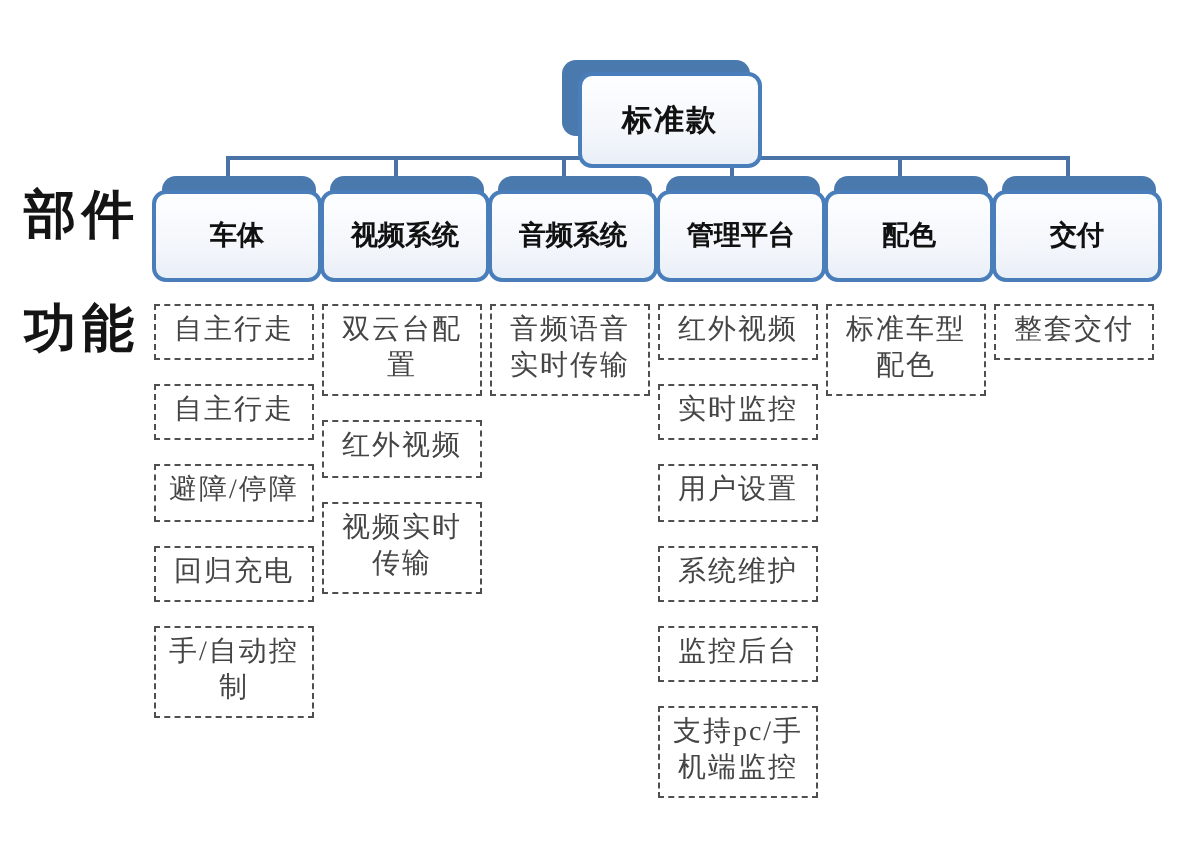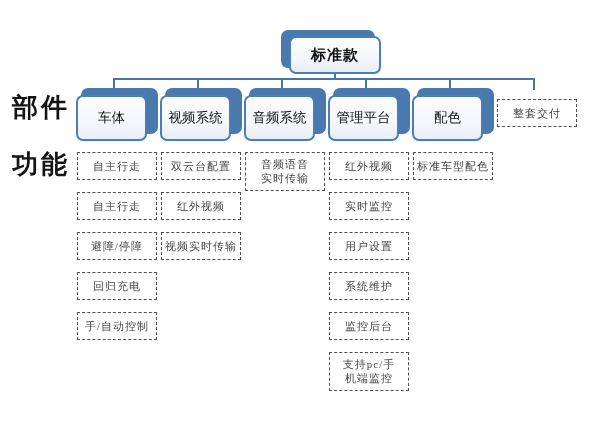--- a/index.html
+++ b/index.html
@@ -21,56 +21,56 @@
   .label-parts{top:90px;}
   .label-functions{top:147px;}
 
   
   .root-node{position:absolute;left:281px;top:30px;width:102px;height:45px;}
   .root-node .back{
     position:absolute;left:0;top:0;width:94px;height:38px;
     background:#4a79ad;border-radius:7px;
   }
   .root-node .front{
-    position:absolute;left:8px;top:6px;width:92px;height:38px;
+    position:absolute;left:8px;top:6px;width:92px;height:48px;
     box-sizing:border-box;border:2px solid #4a7ebb;border-radius:7px;
     background:linear-gradient(180deg,#fdfeff 0%,#f3f6fb 65%,#e9eff7 100%);
     display:flex;align-items:center;justify-content:center;
     font-size:15px;font-weight:bold;color:#111;letter-spacing:1px;
   }
 
   
   .columns{
     position:absolute;left:76px;top:88px;width:502px;
     display:flex;gap:2px;
   }
   .column{width:82px;display:flex;flex-direction:column;}
   .header-node{position:relative;height:53px;}
   .header-node .back{
     position:absolute;left:5px;top:0;width:77px;height:46px;
     background:#4a79ad;border-radius:7px;
   }
   .header-node .front{
-    position:absolute;left:0;top:7px;width:71px;height:46px;
+    position:absolute;left:0;top:7px;width:85px;height:46px;
     box-sizing:border-box;border:2px solid #4a7ebb;border-radius:7px;
     background:linear-gradient(180deg,#fdfeff 0%,#f3f6fb 65%,#e9eff7 100%);
     display:flex;align-items:center;justify-content:center;
-    font-size:13.5px;font-weight:normal;color:#111;
+    font-size:13.5px;font-weight:bold;color:#111;
     text-align:center;line-height:1.1;
   }
   .features{
     margin-top:11px;display:flex;flex-direction:column;
     gap:12px;align-items:center;
   }
   .feature{
     box-sizing:border-box;width:80px;min-height:28px;
     border:1px dashed #4f4f4f;background:#ffffff;
     display:flex;align-items:center;justify-content:center;
     padding:4px 2px;
-    font-size:11px;line-height:1.3;color:#454545;
+    font-size:14px;line-height:1.3;color:#454545;
     text-align:center;white-space:pre-line;
     letter-spacing:1px;
   }
 </style>
 </head>
 <body>
 
 <div class="canvas">
 
   <svg class="connectors" width="600" height="428" viewBox="0 0 600 428">
@@ -154,19 +154,23 @@
     <div class="header-node">
       <div class="back"></div>
       <div class="front hdr-label">配色</div>
     </div>
     <div class="features">
           <div class="feature">标准车型配色</div>
         </div>
   </div>
 
   <div class="column">
+    <div class="header-node">
+      <div class="back"></div>
+      <div class="front hdr-label">交付</div>
+    </div>
     <div class="features">
           <div class="feature">整套交付</div>
         </div>
   </div>
 </div>
 
 </div>
 
 </body></html>

